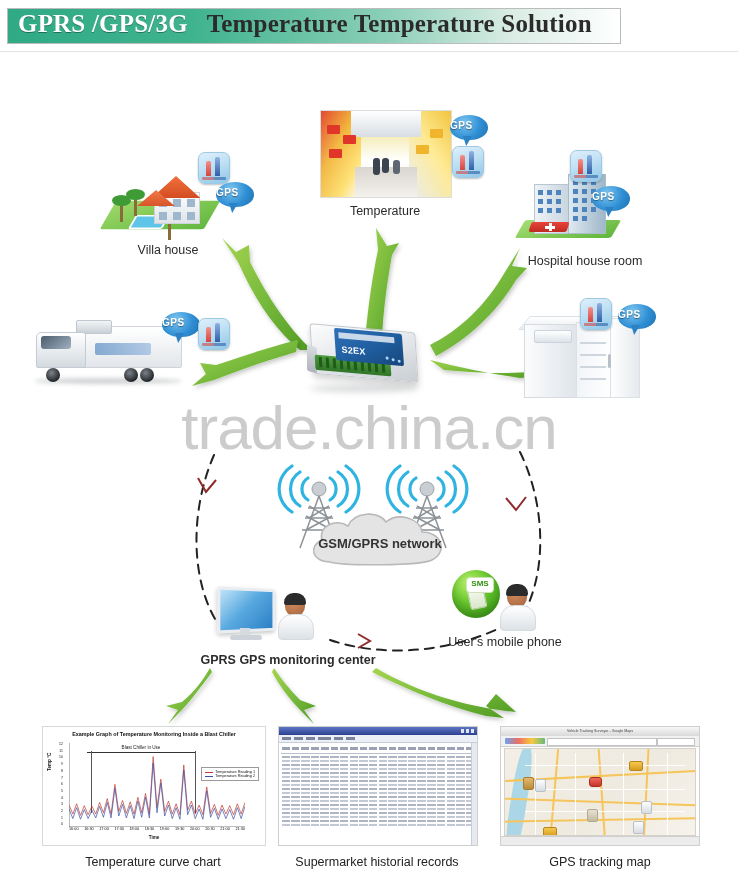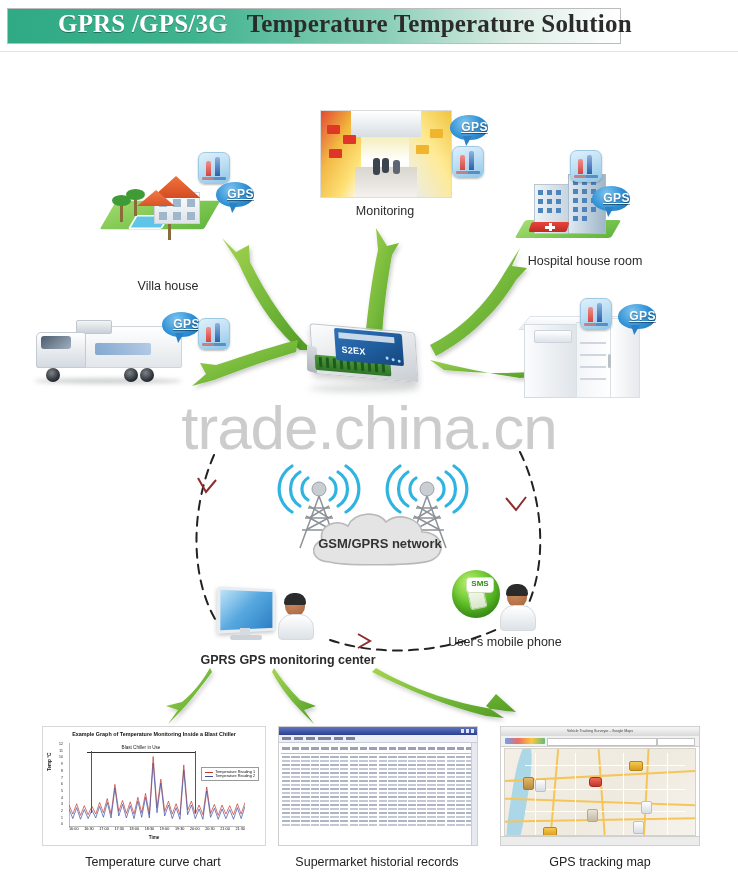--- a/index.html
+++ b/index.html
@@ -5,41 +5,41 @@
   html,body{margin:0;padding:0;background:#fff;}
   body{width:738px;height:885px;position:relative;overflow:hidden;
        font-family:"Liberation Sans", sans-serif;color:#222;}
 
   
   #titlebar{position:absolute;left:7px;top:8px;width:614px;height:36px;
     background:linear-gradient(to right,#2faa84 0%,#3fb38e 30%,#8ccfb8 62%,#d9ece4 82%,#ffffff 100%);
     border:1px solid #bcbcbc;box-sizing:border-box;}
   #titlebar .tl{position:absolute;left:10px;top:1px;white-space:nowrap;
     font-family:"Liberation Serif", serif;font-weight:bold;font-size:25px;letter-spacing:.2px;}
-  #titlebar .tl .w{color:#ffffff;text-shadow:0 1px 0 rgba(0,0,0,.35);margin-left:40px;}
+  #titlebar .tl .w{color:#ffffff;text-shadow:0 1px 0 rgba(0,0,0,.35);}
   #titlebar .tl .d{color:#2b2b2b;}
   #topline{position:absolute;left:0;top:51px;width:738px;height:1px;background:#e3e3e3;}
 
   
   .lbl{position:absolute;font-size:12.5px;color:#2b2b2b;text-align:center;white-space:nowrap;}
   .node{position:absolute;}
 
   
   #wm{position:absolute;left:0;top:392px;width:738px;text-align:center;
     font-size:62px;color:#b9b9b9;opacity:.72;font-family:"Liberation Sans",sans-serif;
     letter-spacing:-1px;pointer-events:none;z-index:40;}
 
   
   .gpsb{position:absolute;width:38px;height:30px;}
   .gpsb .bub{position:absolute;left:0;top:0;width:38px;height:25px;border-radius:50% 50% 48% 48%;
     background:radial-gradient(circle at 38% 30%,#7cc4ef 0%,#2f8fd4 55%,#1e6fae 100%);}
   .gpsb .bub:after{content:"";position:absolute;left:13px;top:21px;width:9px;height:10px;
     background:#2b81c4;clip-path:polygon(0 0,100% 0,35% 100%);}
-  .gpsb .t{position:absolute;left:0;top:5px;width:38px;text-align:right;color:#fff;
-    font-size:12px;font-weight:bold;letter-spacing:.5px;text-shadow:0 1px 1px rgba(0,0,0,.4);text-decoration:underline;}
+  .gpsb .t{position:absolute;left:0;top:5px;width:38px;text-align:left;color:#fff;
+    font-size:10px;font-weight:bold;letter-spacing:.5px;text-shadow:0 1px 1px rgba(0,0,0,.4);}
 
   .sens{position:absolute;width:30px;height:30px;border-radius:7px;
     background:linear-gradient(160deg,#dff0fb 0%,#bfe0f4 45%,#8fc7e8 100%);
     border:1px solid #9fc9e2;box-shadow:0 1px 2px rgba(0,0,0,.25);}
   .sens i{position:absolute;bottom:7px;width:5px;border-radius:2px 2px 0 0;display:block;}
   .sens i.r{left:7px;height:15px;background:linear-gradient(to top,#d6443f,#f2908c);}
   .sens i.b{left:16px;height:19px;background:linear-gradient(to top,#2f5fa8,#8fb3e2);}
   .sens u{position:absolute;left:3px;bottom:3px;width:24px;height:3px;border-radius:1px;
     background:linear-gradient(to right,#cf4a45 50%,#2f5fa8 50%);opacity:.6;}
 
@@ -323,21 +323,21 @@
 </div>
 <div class="sens" style="left:198px;top:152px;z-index:11;">
   <i class="r"></i>
     <i class="b"></i>
     <u></u>
 </div>
 <div class="gpsb" style="left:216px;top:182px;z-index:11;">
   <div class="bub"></div>
   <div class="t">GPS</div>
 </div>
-<div class="lbl" style="left:98px;top:243px;width:140px;margin-top:36px;">Villa house</div>
+<div class="lbl" style="left:98px;top:243px;width:140px;">Villa house</div>
 
 <div class="node smk" style="left:320px;top:110px;z-index:10;">
   <div class="aisleL"></div>
   <div class="aisleR"></div>
   <div class="ceil"></div>
   <div class="floor"></div>
   <div class="sign" style="left:6px;top:14px;"></div>
   <div class="sign" style="left:22px;top:24px;"></div>
   <div class="sign" style="left:8px;top:38px;"></div>
   <div class="sign" style="right:8px;top:18px;background:#f0b52c;"></div>
@@ -348,21 +348,21 @@
 </div>
 <div class="gpsb" style="left:450px;top:115px;z-index:11;">
   <div class="bub"></div>
   <div class="t">GPS</div>
 </div>
 <div class="sens" style="left:452px;top:146px;z-index:11;">
   <i class="r"></i>
     <i class="b"></i>
     <u></u>
 </div>
-<div class="lbl" style="left:315px;top:204px;width:140px;">Monitoring</div>
+<div class="lbl" style="left:315px;top:204px;width:140px;">Temperature</div>
 
 <div class="node hosp" style="left:518px;top:168px;z-index:10;">
   <div class="ground"></div>
   <div class="t1"></div>
   <div class="t2"></div>
   <div class="win" style="left:20px;top:22px;"></div>
     <div class="win" style="left:29px;top:22px;"></div>
   <div class="win" style="left:38px;top:22px;"></div>
     <div class="win" style="left:20px;top:31px;"></div>
   <div class="win" style="left:29px;top:31px;"></div>

